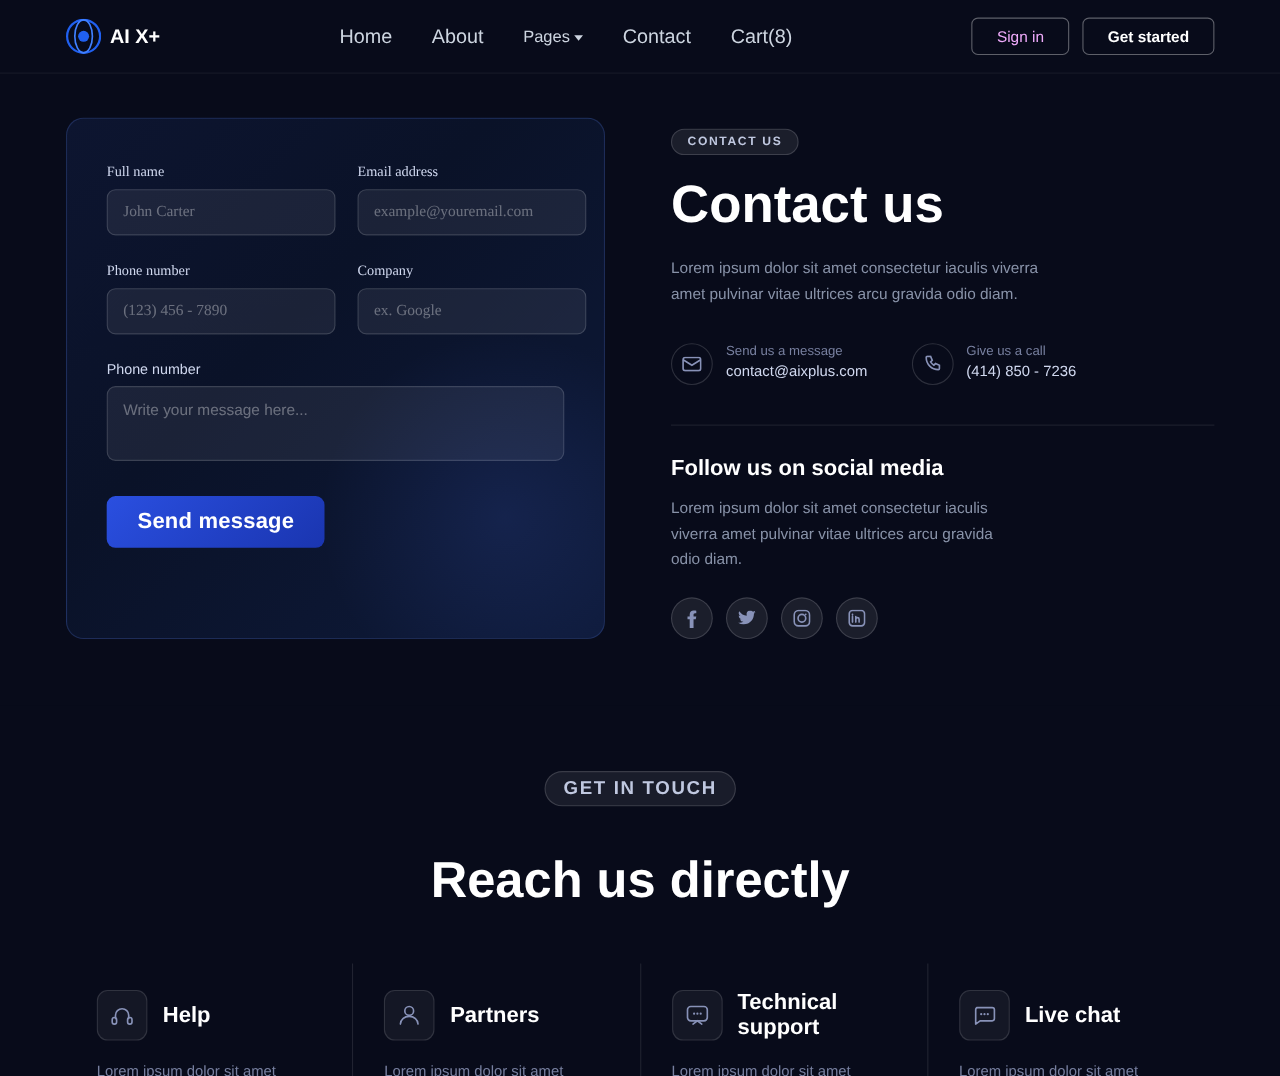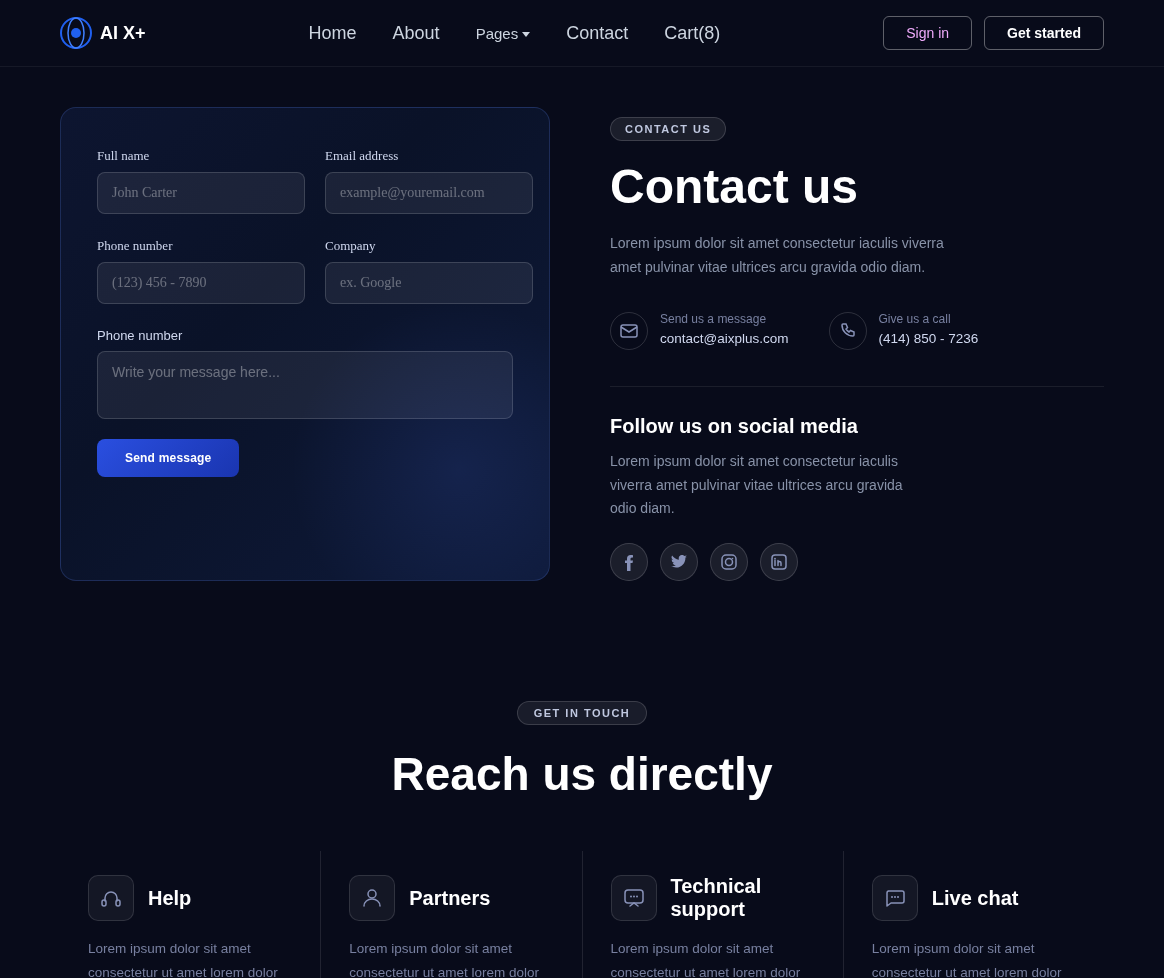--- a/index.html
+++ b/index.html
@@ -153,24 +153,25 @@
     }
     .form-full {
       margin-bottom: 20px;
     }
     .btn-send {
       background: linear-gradient(135deg, #2a4fe0, #1a35b0);
       border: none;
       color: #fff;
       padding: 12px 28px;
       border-radius: 8px;
-      font-size: 12px;
+      font-size: 20px;
       font-weight: 600;
       cursor: pointer;
       letter-spacing: 0.2px;
+      margin-top: 12px;
     }
 
     
     .contact-info {
       flex: 1;
       padding-top: 10px;
     }
     .contact-badge {
       display: inline-block;
       background: rgba(255,255,255,0.08);
@@ -270,26 +271,26 @@
     .lower-section {
       background: #080b1a;
       padding: 60px 60px 80px 60px;
       text-align: center;
     }
     .get-in-touch-badge {
       display: inline-block;
       background: rgba(255,255,255,0.07);
       border: 1px solid rgba(255,255,255,0.15);
       color: #c0c8e0;
-      font-size: 11px;
+      font-size: 17px;
       font-weight: 600;
       letter-spacing: 1.5px;
       padding: 5px 16px;
       border-radius: 20px;
-      margin-bottom: 22px;
+      margin-bottom: 39px;
       text-transform: uppercase;
     }
     .lower-title {
       font-size: 46px;
       font-weight: 700;
       color: #fff;
       margin-bottom: 50px;
     }
     .cards-row {
       display: flex;

